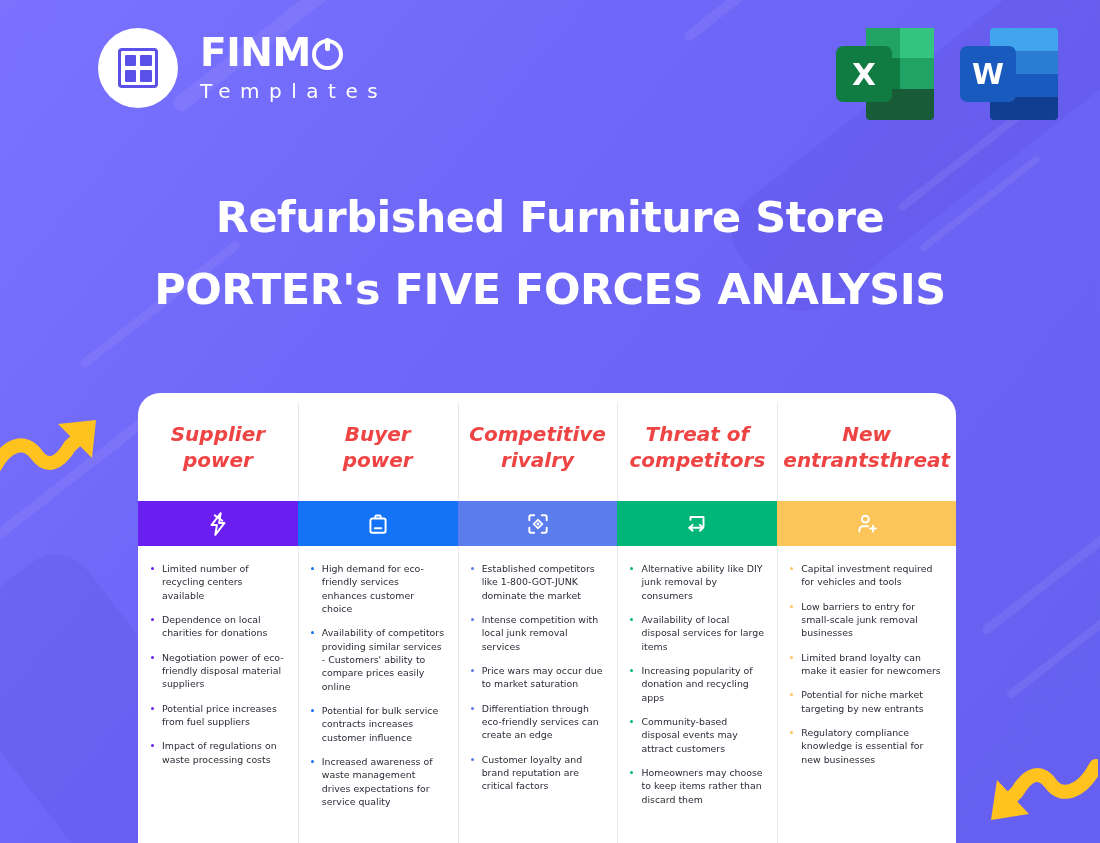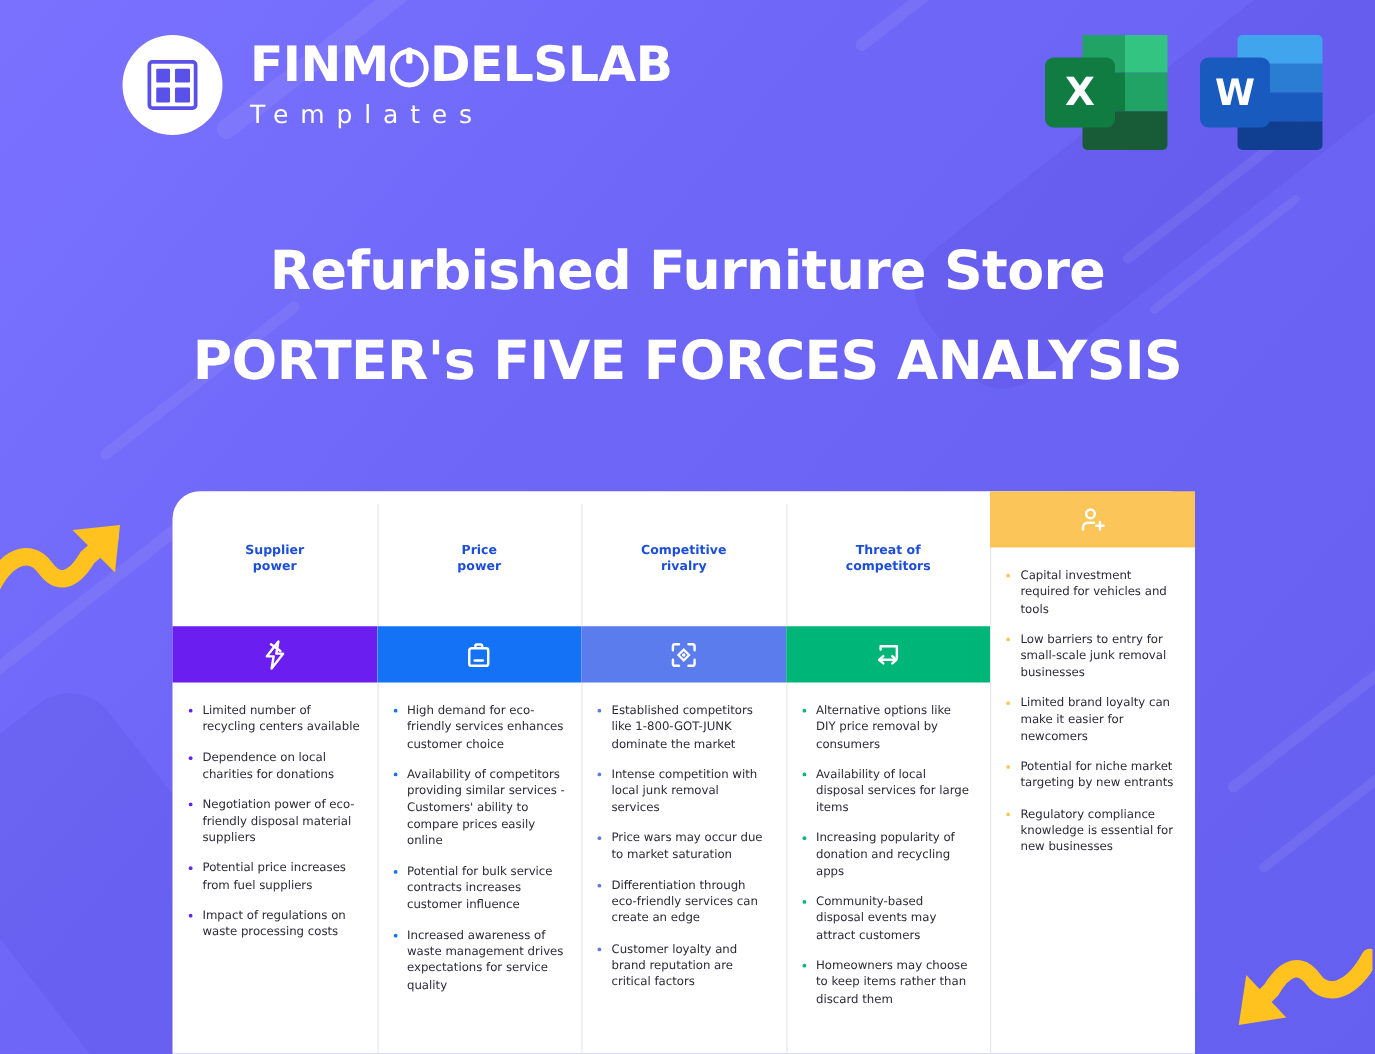--- a/index.html
+++ b/index.html
@@ -210,25 +210,26 @@
 
   .col-head {
     height: 108px;
     display: flex;
     align-items: center;
     justify-content: center;
     text-align: center;
     padding: 0 6px;
   }
   .col-head-text {
-    font-size: 10px;
+    font-size: 20px;
     font-weight: 700;
-    color: #1d4ed8;
+    color: #ef4444;
     line-height: 1.3;
     font-family: "DejaVu Sans", sans-serif;
+    font-style: italic;
   }
 
   .col-bar {
     height: 45px;
     display: flex;
     align-items: center;
     justify-content: center;
     position: relative;
   }
   .col-bar svg { display: block; }
@@ -287,21 +288,20 @@
         <span></span>
           <span></span>
           <span></span>
           <span></span>
       </div>
     </div>
     <div id="logo-text">
       <div id="logo-name">
         <span>FINM</span>
         <span class="logo-o-icon"></span>
-        <span>DELSLAB</span>
       </div>
       <div id="logo-sub">Templates</div>
     </div>
   </div>
 
   <div id="office-icons">
     <div class="office-icon">
       <div class="xl-tiles">
         <i class="xl-t1"></i>
           <i class="xl-t2"></i>
@@ -362,21 +362,21 @@
           <li>Negotiation power of eco-friendly disposal material suppliers</li>
           <li>Potential price increases from fuel suppliers</li>
           <li>Impact of regulations on waste processing costs</li>
         </ul>
       </div>
     </div>
 
     <div class="col">
       <div class="col-head">
         <div class="col-head-text">
-          <div>Price</div>
+          <div>Buyer</div>
           <div>power</div>
         </div>
       </div>
       <div class="col-bar" style="background:#1372f5;">
         <svg width="26" height="26" viewBox="0 0 24 24">
           <rect x="5" y="7" width="14" height="13" rx="1.6" fill="none" stroke="#fff" stroke-width="1.8"></rect>
           <path d="M9.5 7 V5.2 a1 1 0 0 1 1-1 h3 a1 1 0 0 1 1 1 V7" fill="none" stroke="#fff" stroke-width="1.8"></path>
           <line x1="9" y1="16" x2="15" y2="16" stroke="#fff" stroke-width="1.8" stroke-linecap="round"></line>
         </svg>
       </div>
@@ -428,30 +428,36 @@
       <div class="col-bar" style="background:#00b578;">
         <svg width="26" height="26" viewBox="0 0 24 24">
           <path d="M6 8 V5.6 h12 v9" fill="none" stroke="#fff" stroke-width="1.8" stroke-linecap="round" stroke-linejoin="round"></path>
           <line x1="5" y1="15.5" x2="17" y2="15.5" stroke="#fff" stroke-width="1.8" stroke-linecap="round"></line>
           <path d="M8 12.8 L5 15.5 L8 18.2" fill="none" stroke="#fff" stroke-width="1.8" stroke-linecap="round" stroke-linejoin="round"></path>
           <path d="M14.6 12.8 L17.6 15.5 L14.6 18.2" fill="none" stroke="#fff" stroke-width="1.8" stroke-linecap="round" stroke-linejoin="round"></path>
         </svg>
       </div>
       <div class="col-body">
         <ul class="bullets" style="--bullet:#00b578;">
-          <li> Alternative options like DIY price removal by consumers</li>
+          <li> Alternative ability like DIY junk removal by consumers</li>
           <li>Availability of local disposal services for large items</li>
           <li>Increasing popularity of donation and recycling apps</li>
           <li>Community-based disposal events may attract customers</li>
           <li>Homeowners may choose to keep items rather than discard them</li>
         </ul>
       </div>
     </div>
 
     <div class="col">
+      <div class="col-head">
+        <div class="col-head-text">
+          <div>New</div>
+          <div>entrantsthreat</div>
+        </div>
+      </div>
       <div class="col-bar" style="background:#fbc55a;">
         <svg width="26" height="26" viewBox="0 0 24 24">
           <circle cx="10.5" cy="7.5" r="3.2" fill="none" stroke="#fff" stroke-width="1.8"></circle>
           <path d="M5 19 v-1.6 a3.4 3.4 0 0 1 3.4 -3.4 h4.6" fill="none" stroke="#fff" stroke-width="1.8" stroke-linecap="round"></path>
           <line x1="17.5" y1="13.5" x2="17.5" y2="19" stroke="#fff" stroke-width="1.8" stroke-linecap="round"></line>
           <line x1="14.8" y1="16.2" x2="20.2" y2="16.2" stroke="#fff" stroke-width="1.8" stroke-linecap="round"></line>
         </svg>
         <svg id="bar-arrow-head" width="46" height="65" viewBox="0 0 46 65">
           <path d="M0 0 L46 32.5 L0 65 Z" fill="#fbc55a"></path>
         </svg>

